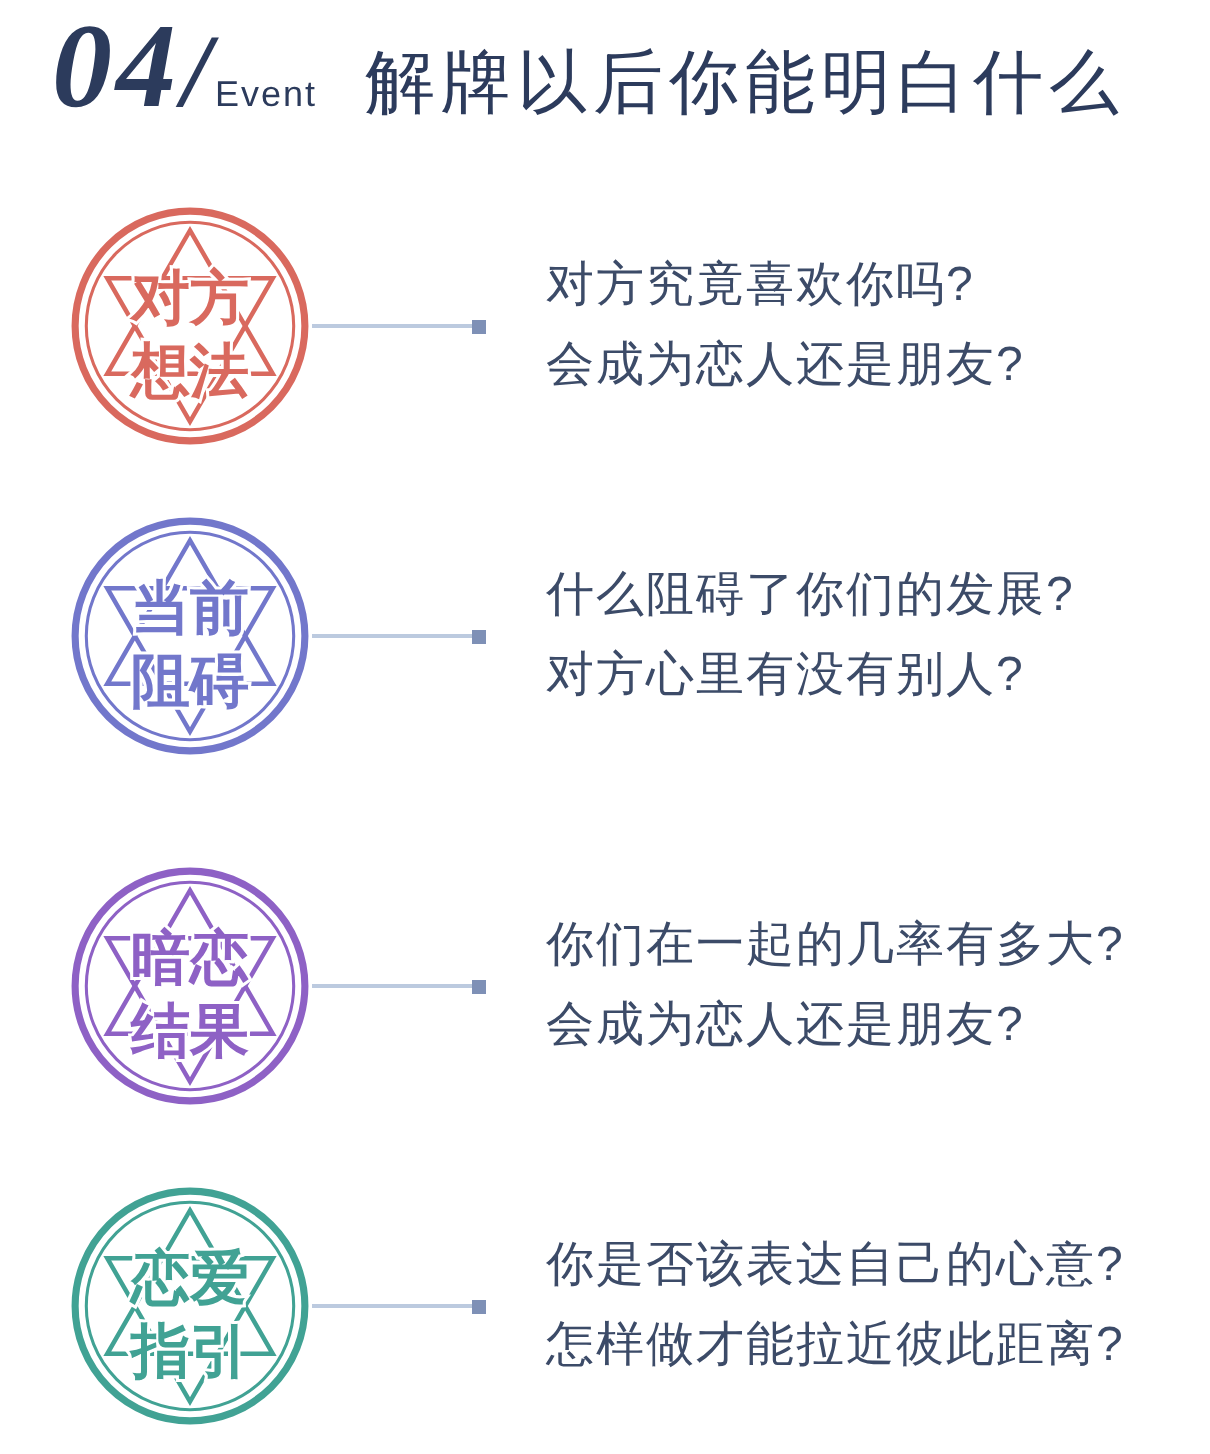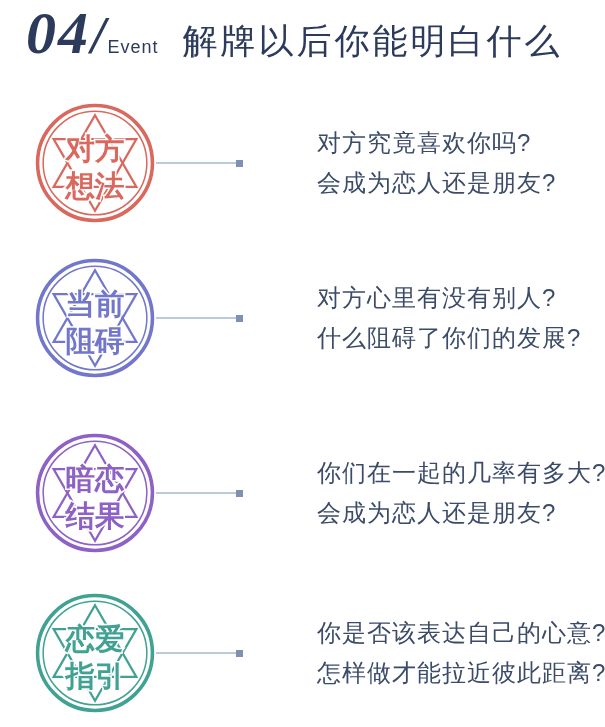--- a/index.html
+++ b/index.html
@@ -41,21 +41,21 @@
   .badge-text {
     font-family:"Liberation Sans", "DejaVu Sans", sans-serif;
     font-size:29px; font-weight:bold; text-anchor:middle;
     paint-order:stroke; stroke:#ffffff; stroke-width:3px;
   }
 
   .cl  { width:80px; height:2px; flex:none; }
   .dot { width:7px; height:7px; flex:none; }
 
   .questions { margin-left:30px; font-size:24px; line-height:40px; letter-spacing:1px; }
-  .q-line { white-space:nowrap;margin-left:44px; }
+  .q-line { white-space:nowrap; }
 </style>
 </head>
 <body>
 
 <div class="page">
 
   <div class="header">
     <span class="num" style="color: rgb(44, 59, 92);">04</span>
     <span class="slash" style="color: rgb(44, 59, 92);">/</span>
     <span class="event" style="color: rgb(44, 59, 92);">Event</span>
@@ -84,22 +84,22 @@
       <circle class="c-outer" cx="60" cy="60" r="56.5" stroke="#7277cb"></circle>
       <circle class="c-inner" cx="60" cy="60" r="51" stroke="#7277cb"></circle>
       <polygon class="tri" points="60,13 100.7,83.5 19.3,83.5" stroke="#7277cb"></polygon>
       <polygon class="tri" points="60,107 19.3,36.5 100.7,36.5" stroke="#7277cb"></polygon>
       <text class="badge-text" x="60" y="56" fill="#7277cb">当前</text>
       <text class="badge-text" x="60" y="92" fill="#7277cb">阻碍</text>
     </svg>
     <div class="cl" style="background: rgb(188, 202, 223);"></div>
     <div class="dot" style="background: rgb(126, 144, 182);"></div>
     <div class="questions" style="color: rgb(60, 75, 104);">
+      <div class="q-line">什么阻碍了你们的发展?</div>
       <div class="q-line">对方心里有没有别人?</div>
-      <div class="q-line">什么阻碍了你们的发展?</div>
     </div>
   </div>
 
   <div class="row r4">
     <svg class="badge" viewBox="0 0 120 120">
       <circle class="c-outer" cx="60" cy="60" r="56.5" stroke="#41a294"></circle>
       <circle class="c-inner" cx="60" cy="60" r="51" stroke="#41a294"></circle>
       <polygon class="tri" points="60,13 100.7,83.5 19.3,83.5" stroke="#41a294"></polygon>
       <polygon class="tri" points="60,107 19.3,36.5 100.7,36.5" stroke="#41a294"></polygon>
       <text class="badge-text" x="60" y="56" fill="#41a294">恋爱</text>

